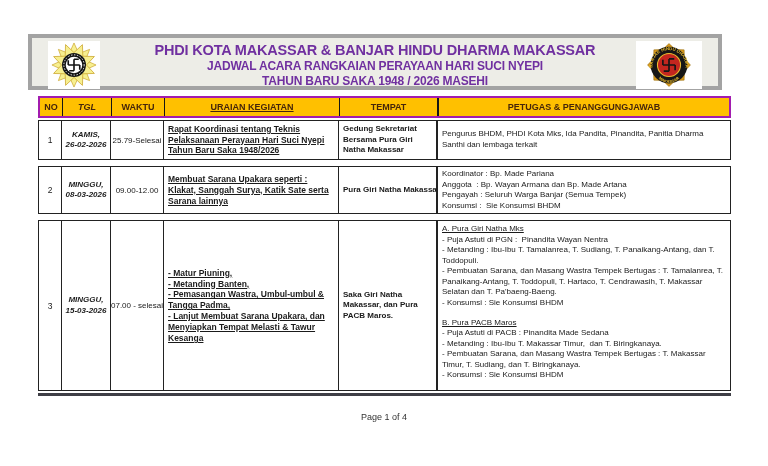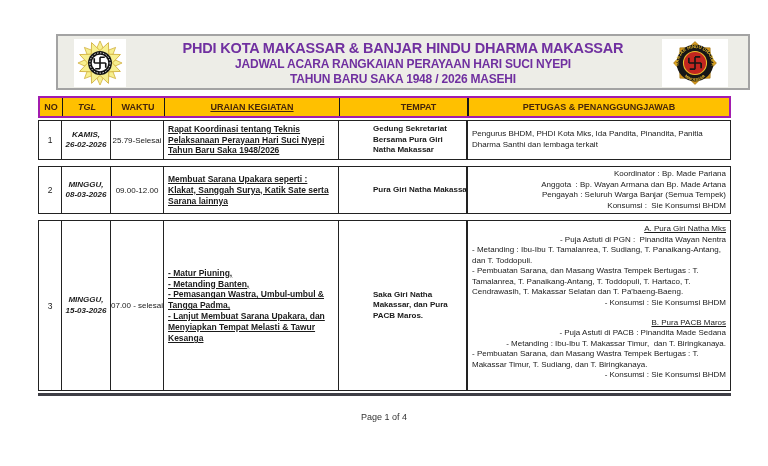--- a/index.html
+++ b/index.html
@@ -2,22 +2,22 @@
 <html><head>
 <meta charset="utf-8">
 <style>
   html,body{margin:0;padding:0;}
   body{
     width:768px;height:466px;background:#ffffff;position:relative;
     font-family:"Liberation Sans",sans-serif;color:#1a1a1a;overflow:hidden;
   }
   
   .band{
-    position:absolute;left:56px;top:34px;width:694px;height:56px;
-    background:#EDEDE7;border:2px solid #a3a3a3;box-sizing:border-box;
+    position:absolute;left:28px;top:34px;width:694px;height:56px;
+    background:#EDEDE7;border:4px solid #a3a3a3;box-sizing:border-box;
   }
   .logo-box{position:absolute;top:3px;height:48px;background:#ffffff;
     display:flex;align-items:center;justify-content:center;}
   .logo-left{left:16px;width:52px;}
   .logo-right{left:604px;width:66px;}
   .titles{position:absolute;left:105px;right:105px;top:4px;text-align:center;
     color:#7030A0;font-weight:bold;letter-spacing:-0.2px;}
   .t1{font-size:14.5px;line-height:1.2;}
   .t2{font-size:12px;line-height:1.22;}
   .t3{font-size:12px;line-height:1.22;}
@@ -28,30 +28,30 @@
   .th{display:flex;align-items:center;justify-content:center;
     font-weight:bold;font-size:9px;color:#46260a;
     border-right:1px solid #161616;box-sizing:border-box;text-align:center;}
   .th:last-child{border-right:none;text-align:right;}
   .c-no{width:23px;}
   .c-tgl{width:49px;font-style:italic;}
   .c-waktu{width:53px;}
   .c-uraian{width:175px;text-decoration:underline;}
   .c-tempat{width:99px;}
   .c-petugas{flex:1;}
-  .thick{border-right-width:2px !important;margin-left:30px;}
+  .thick{border-right-width:2px !important;}
   .sp2{height:2px;}
   .sp6{height:6px;}
   .row{display:flex;border:1px solid #222;box-sizing:border-box;background:#fff;align-items:stretch;}
   .r1{min-height:40px;}
   .r2{min-height:46px;}
   .r3{height:171px;}
   .cell{border-right:1px solid #222;box-sizing:border-box;padding:2px 4px;
     display:flex;flex-direction:column;justify-content:center;}
-  .cell:last-child{border-right:none;align-items:flex-end;}
+  .cell:last-child{border-right:none;}
   .center{align-items:center;text-align:center;padding:2px 1px;}
   .no{font-size:8.5px;}
   .tgl{font-weight:bold;font-size:8px;line-height:1.3;white-space:nowrap;}
   .waktu{font-size:8px;white-space:nowrap;}
   .uraian{font-weight:bold;font-size:8.5px;line-height:1.28;}
   .tempat{font-weight:bold;font-size:8px;line-height:1.3;}
   .nowrap{white-space:nowrap;overflow:hidden;}
   .petugas{font-size:8px;line-height:1.32;}
   .vtop{justify-content:flex-start;padding-top:3px;}
   .line{margin:0;}

